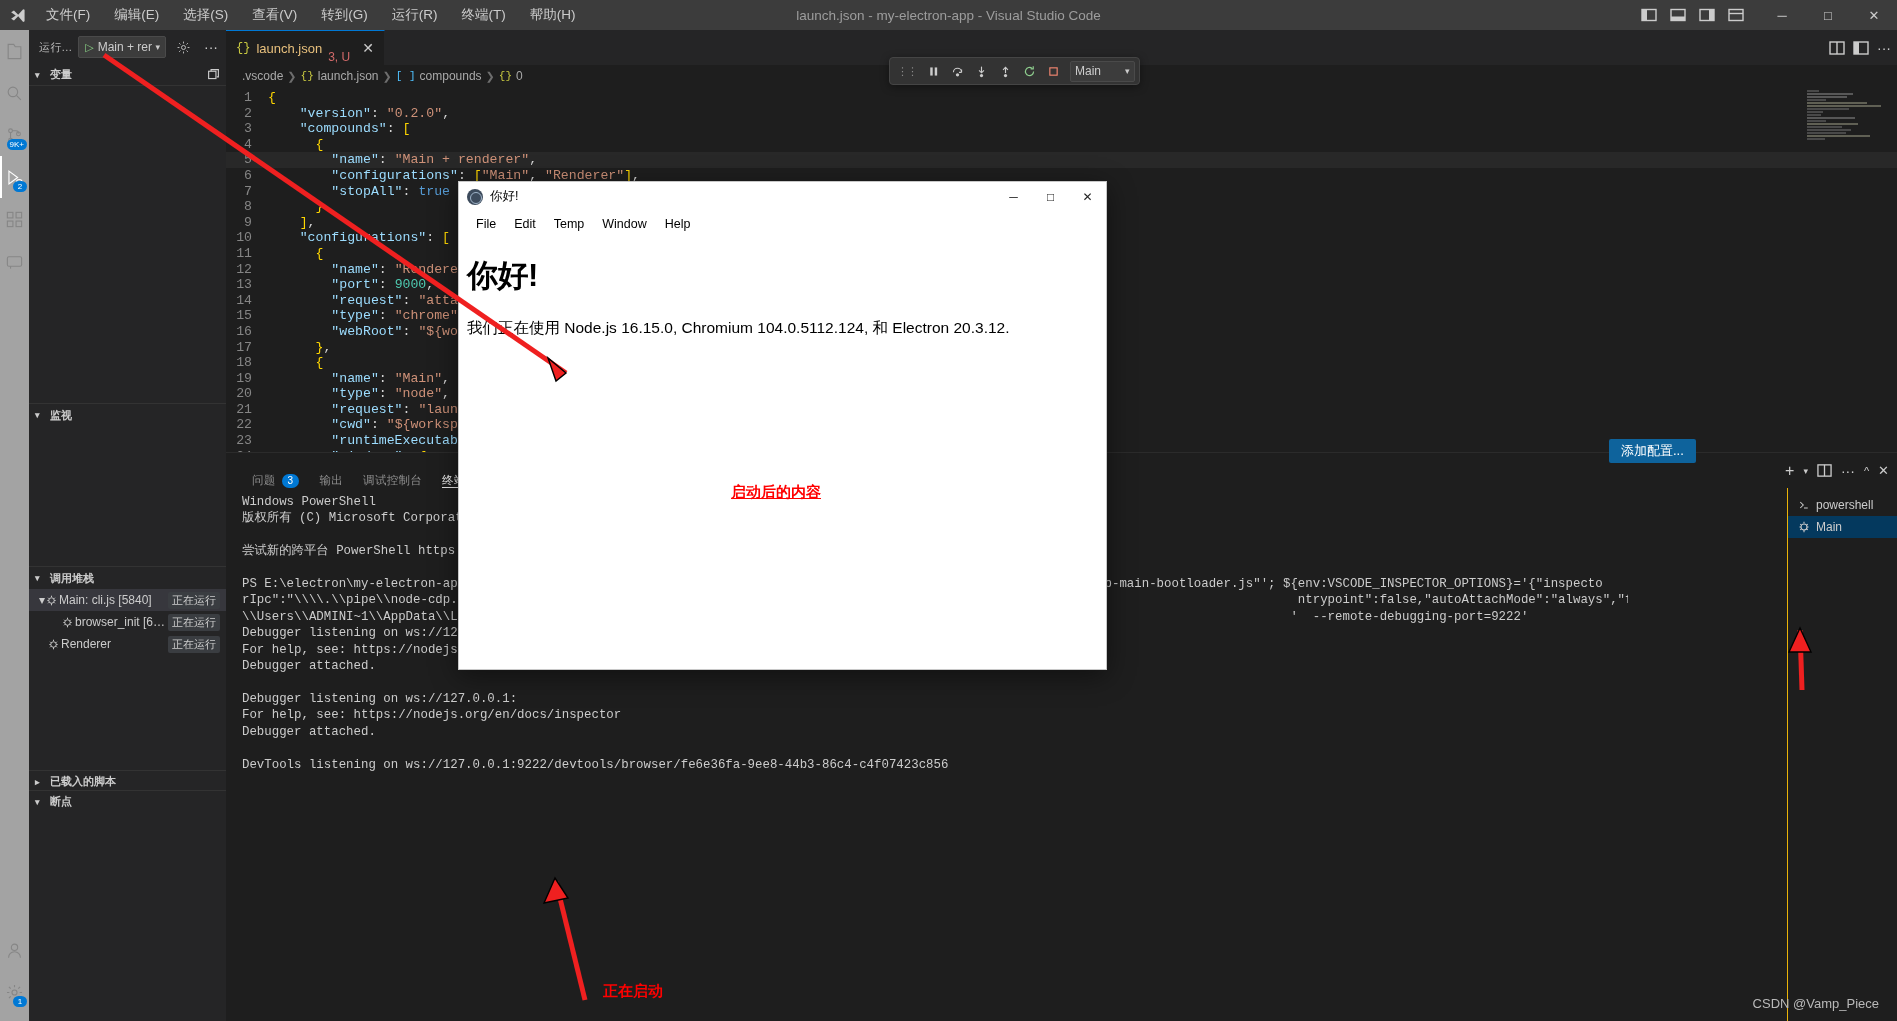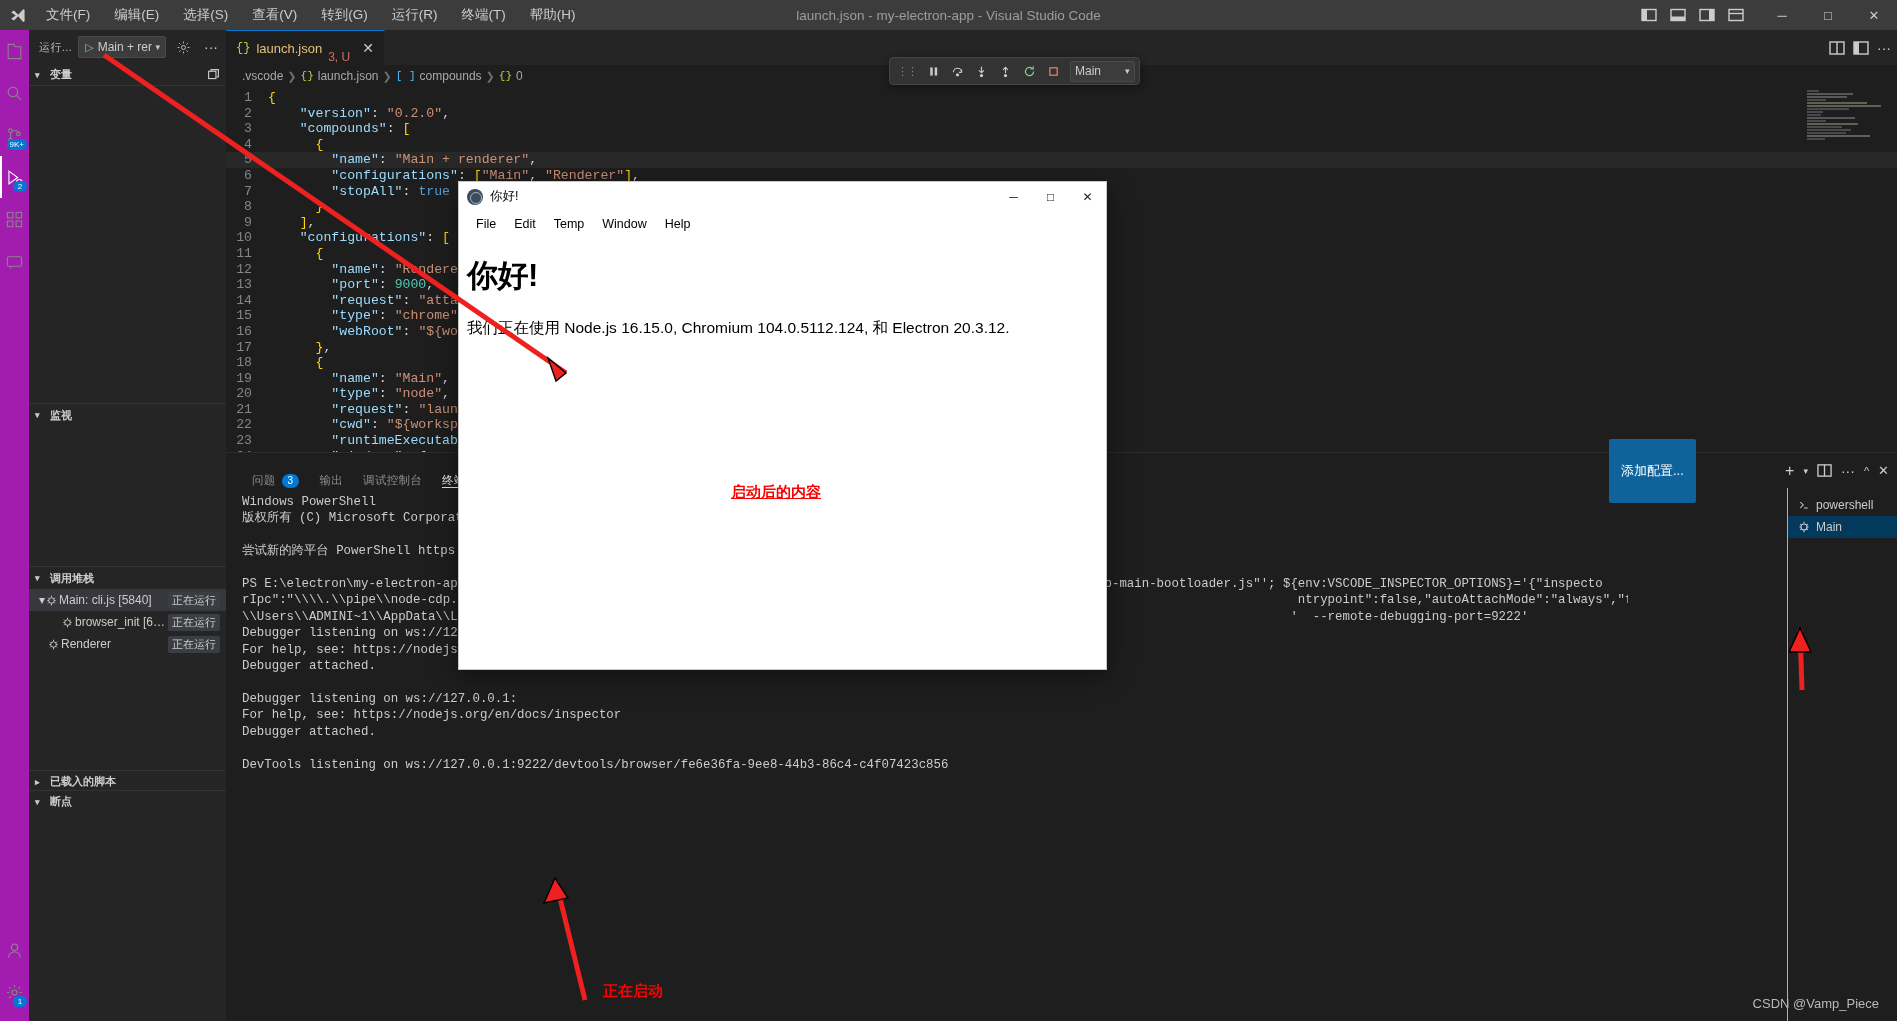--- a/index.html
+++ b/index.html
@@ -27,21 +27,21 @@
   }
   .title-right { position: absolute; right: 0; top: 0; height: 30px; display: flex; align-items: center; }
   .layout-icons { display: flex; gap: 3px; padding-right: 10px; }
   .layout-ico { width: 26px; height: 30px; display: flex; align-items: center; justify-content: center; }
   .layout-ico svg { width: 16px; height: 16px; }
   .win-ctl { width: 46px; height: 30px; display: flex; align-items: center; justify-content: center; color: #cccccc; font-size: 13px; }
 
   
   .activitybar {
     position: absolute; left: 0; top: 30px; width: 29px; height: 991px;
-    background: #a21caf; display: flex; flex-direction: column; align-items: flex-end;
+    background: #a3a3a3; display: flex; flex-direction: column; align-items: flex-end;
   }
   .act-item { width: 29px; height: 42px; display: flex; align-items: center; justify-content: center; position: relative; color: #868686; }
   .act-item svg { width: 19px; height: 19px; }
   .act-item.active { color: #ffffff; }
   .act-item.active::before {
     content: ''; position: absolute; left: 0; top: 0; bottom: 0; width: 2px; background: #ffffff;
   }
   .act-badge {
     position: absolute; right: 2px; bottom: 6px; background: #0078d4; color: #fff;
     font-size: 8px; border-radius: 8px; padding: 0px 3px; line-height: 11px; min-width: 14px; text-align: center;
@@ -193,21 +193,21 @@
   .ewin-menu { height: 26px; display: flex; align-items: center; padding-left: 8px; }
   .ewin-mi { padding: 0 9px; font-size: 12.5px; color: #000000; line-height: 22px; }
   .ewin-body { padding: 22px 0 0 8px; }
   .ewin-h1 { font-size: 31px; font-weight: bold; color: #000000; line-height: 1.1; letter-spacing: -.5px; }
   .ewin-p { margin-top: 25px; font-size: 15.5px; color: #000000; }
 
   
   .annot { position: absolute; color: #ff0000; font-size: 14px; font-weight: bold; z-index: 70; }
   .add-config {
     position: absolute; left: 1383px; top: 409px; background: #0e639c; color: #ffffff;
-    font-size: 13px; padding: 23px 12px; border-radius: 2px; z-index: 40;
+    font-size: 13px; padding: 3px 12px; border-radius: 2px; z-index: 40;
   }
   .watermark { position: absolute; right: 18px; bottom: 36px; text-align: right; z-index: 60; }
   .wm1 { font-size: 21px; color: #a6a6a6; }
   .wm2 { font-size: 13px; color: #a6a6a6; margin-top: 4px; }
   .csdn { position: absolute; right: 18px; bottom: 10px; font-size: 13px; color: #b9b9b9; z-index: 60; }
 
   svg { display: block; fill: none; stroke: currentColor; stroke-width: 1.4; }
   .filled { fill: currentColor; stroke: none; }
 </style>
 </head>

